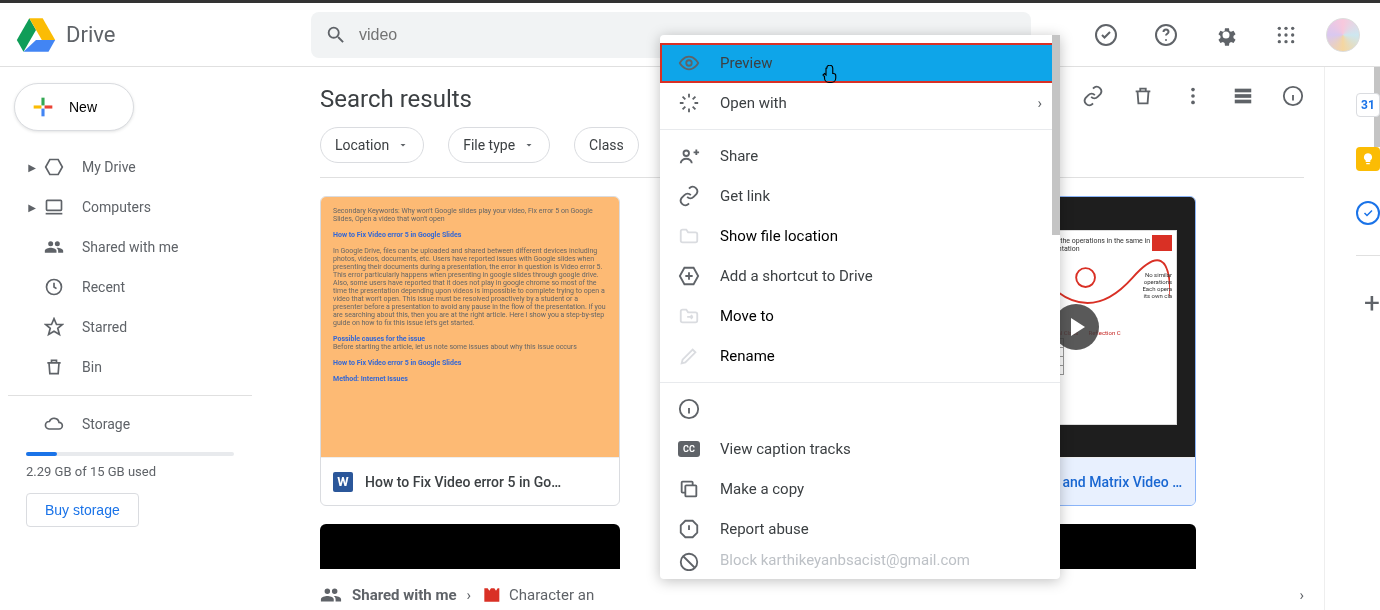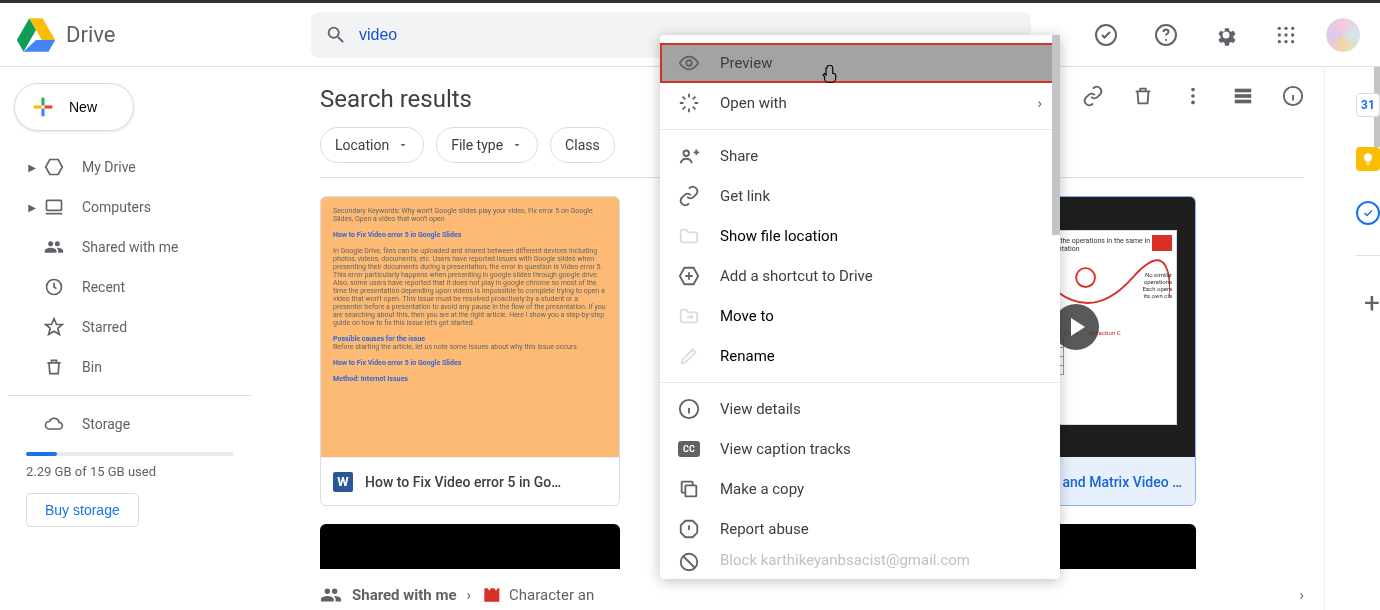--- a/index.html
+++ b/index.html
@@ -40,21 +40,21 @@
     display: flex;
     align-items: center;
     padding: 0 14px;
     margin-left: 55px;
   }
   .search svg { flex-shrink: 0; }
   .search input {
     border: none;
     background: transparent;
     font-size: 16px;
-    color: #1d4ed8;
+    color: #737373;
     margin-left: 12px;
     outline: none;
     width: 200px;
   }
 
   .top-icons {
     margin-left: auto;
     display: flex;
     align-items: center;
     gap: 20px;
@@ -109,21 +109,21 @@
   .storage-bar-fill { height: 4px; background: #1a73e8; width: 15%; border-radius: 2px; }
   .storage-text { font-size: 13px; color: #5f6368; margin-bottom: 14px; }
   .buy-btn {
     border: 1px solid #dadce0; border-radius: 4px;
     color: #1a73e8; font-size: 14px; font-weight:500;
     padding: 8px 18px; background: #fff; cursor: pointer;
   }
 
   
   .page-title { font-size: 24px; color: #3c4043; margin-bottom: 14px; }
-  .chips { display: flex; gap: 12px; margin-bottom: 14px; }
+  .chips { display: flex; gap: 24px; margin-bottom: 14px; }
   .chip {
     display: flex; align-items: center;
     border: 1px solid #dadce0;
     border-radius: 18px;
     height: 36px; padding: 0 14px;
     font-size: 14px; color: #3c4043;
     cursor: pointer;
   }
   .chip svg.dd { margin-left: 8px; }
   .content-hr { border: none; border-top: 1px solid #e0e0e0; margin-bottom: 18px; }
@@ -209,21 +209,21 @@
     box-shadow: 0 2px 14px rgba(0,0,0,.25);
     padding: 8px 0;
     font-size: 15px;
   }
   .context-menu .row {
     display:flex; align-items:center;
     height: 40px; padding: 0 18px;
     cursor:pointer;
   }
   .context-menu .row.sel {
-    background: #a3a3a3;
+    background: #0ea5e9;
     outline: 2px solid #d93025;
     outline-offset: -2px;
   }
   .context-menu .row.disabled { color: #000000; cursor:default; }
   .context-menu .row svg, .context-menu .row .ico { width:22px; margin-right: 20px; flex-shrink:0; color:#5f6368; }
   .context-menu .row.disabled svg { color:#dadce0; }
   .context-menu .row .lbl { flex:1; }
   .context-menu .row .sub { color:#5f6368; }
   .context-menu hr { border:none; border-top:1px solid #e8eaed; margin:6px 0; }
   .cursor-ptr {
@@ -625,21 +625,20 @@
           <path d="M4 20l4-1 11-11-3-3L5 16z"></path>
         </svg>
        <span class="lbl">Rename</span>
      </div>
       <hr>
       <div class="row" style="">
        <svg width="22" height="22" viewBox="0 0 24 24" fill="none" stroke="currentColor" stroke-width="2">
           <circle cx="12" cy="12" r="10"></circle>
           <path d="M12 8h.01M11 12h1v5"></path>
         </svg>
-       <span class="lbl">View details</span>
      </div>
       <div class="row" style="">
        <span class="ico" style="background:#5f6368;color:#fff;font-size:9px;font-weight:700;border-radius:3px;padding:3px 3px;display:inline-block;width:22px;text-align:center;">CC</span>
        <span class="lbl">View caption tracks</span>
      </div>
       <div class="row" style="">
        <svg width="22" height="22" viewBox="0 0 24 24" fill="none" stroke="currentColor" stroke-width="2">
           <rect x="8" y="8" width="12" height="12" rx="1"></rect>
           <path d="M16 8V5a1 1 0 00-1-1H5a1 1 0 00-1 1v10a1 1 0 001 1h3"></path>
         </svg>

